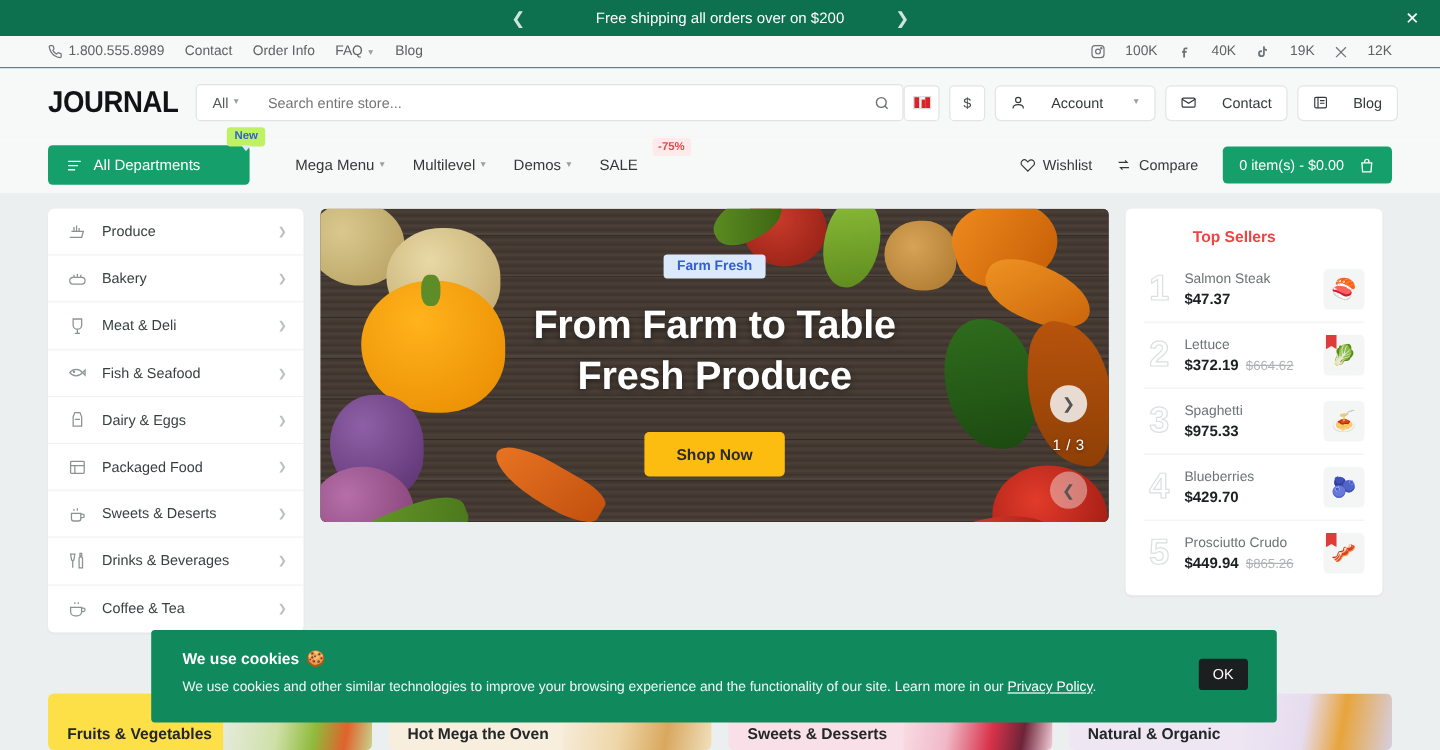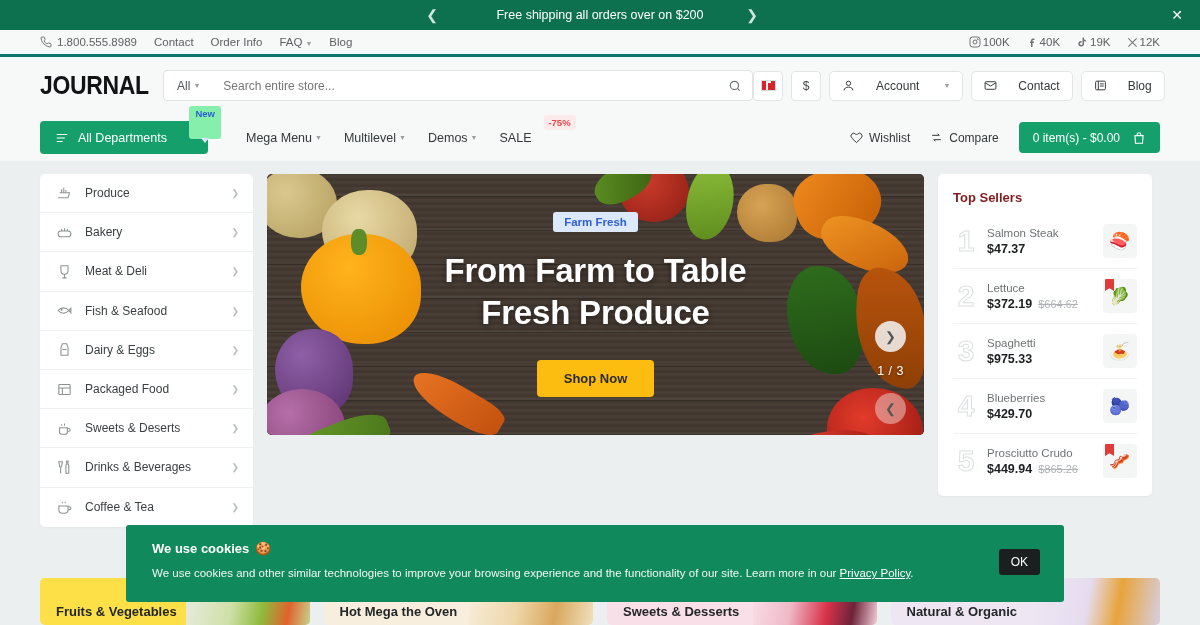--- a/index.html
+++ b/index.html
@@ -26,30 +26,30 @@
   .promo-arrow.left { left: 417px; }
   .promo-arrow.right { left: 737px; }
   .promo-close {
     position: absolute; right: 10px; top: 0; height: 30px; width: 26px;
     display: flex; align-items: center; justify-content: center;
     color: #ffffff; font-size: 14px; cursor: pointer;
   }
 
   
   .top-bar {
-    height: 27px; background: #f7f8f8; border-bottom: 3px solid #0f766e;
+    height: 27px; background: #f7f8f8; border-bottom: 1px solid #0f766e;
     display: flex; align-items: center; justify-content: space-between;
     padding: 0 40px; font-size: 11.5px; color: #5d6263;
   }
   .top-left { display: flex; align-items: center; gap: 17px; }
   .top-left .phone { display: flex; align-items: center; gap: 5px; }
   .top-left a { color: #5d6263; text-decoration: none; cursor: pointer; }
   .caret { font-size: 7px; color: #9aa0a1; margin-left: 3px; }
   .top-right { display: flex; align-items: center; gap: 16px; }
-  .social { display: flex; align-items: center; gap: 2px; color: #5d6263; cursor: pointer; }
+  .social { display: flex; align-items: center; gap: 17px; color: #5d6263; cursor: pointer; }
   .social svg { display: block; }
 
   
   .header {
     height: 57px; background: #f7f8f8;
     display: flex; align-items: center; padding: 0 40px;
   }
   .logo {
     font-family: "Liberation Sans", sans-serif;
     font-weight: 700; font-size: 25px; letter-spacing: -0.4px;
@@ -100,22 +100,22 @@
     height: 47px; background: #f7f8f8; padding: 0 40px;
     display: flex; align-items: center; position: relative;
   }
   .depts {
     width: 168px; height: 33px; background: #15a06b; border-radius: 4px;
     color: #fff; font-size: 12.5px; display: flex; align-items: center;
     gap: 9px; padding-left: 15px; position: relative; cursor: pointer;
   }
   .new-badge {
     position: absolute; right: -13px; top: -15px;
-    background: #86efac; color: #2d5fd0; font-size: 9.5px; font-weight: 700;
-    padding: 2px 6px 20px; border-radius: 3px;
+    background: #bef264; color: #2d5fd0; font-size: 9.5px; font-weight: 700;
+    padding: 2px 6px 3px; border-radius: 3px;
   }
   .new-badge::after {
     content: ""; position: absolute; left: 50%; transform: translateX(-50%);
     bottom: -4px; border-left: 4px solid transparent; border-right: 4px solid transparent;
     border-top: 5px solid #dbe6ff;
   }
   .nav-links { display: flex; align-items: center; gap: 22px; margin-left: 38px; }
   .nav-link {
     font-size: 12.5px; color: #33393a; display: flex; align-items: center;
     position: relative; cursor: pointer; white-space: nowrap;
@@ -196,21 +196,21 @@
     position: absolute; right: 20px; top: 190px; z-index: 7;
     color: #ffffff; font-size: 12.5px; letter-spacing: .5px;
     text-shadow: 0 1px 3px rgba(0,0,0,.5);
   }
 
   
   .sellers {
     width: 214px; background: #fff; border-radius: 5px; padding: 16px 15px 8px;
     box-shadow: 0 1px 2px rgba(0,0,0,.04); flex: 0 0 214px;
   }
-  .sellers-title { font-size: 13px; font-weight: 700; color: #7f1d1d; margin-bottom: 9px; }
+  .sellers-title { font-size: 13px; font-weight: 700; color: #ef4444; margin-bottom: 9px; margin-left: 41px; }
   .seller {
     display: flex; align-items: center; gap: 8px; padding: 10px 0;
     border-bottom: 1px solid #f0f2f2; cursor: pointer;
   }
   .seller:last-child { border-bottom: none; }
   .seller-rank {
     font-size: 30px; font-weight: 700; color: #fff;
     -webkit-text-stroke: 1px #dcdfe0; width: 26px; flex: 0 0 26px;
     line-height: 1; text-align: center;
   }

